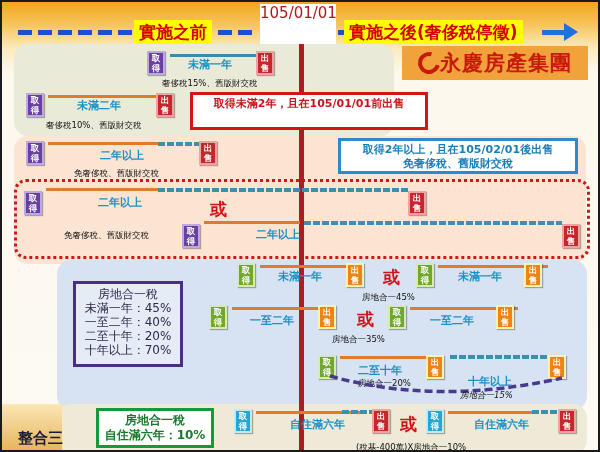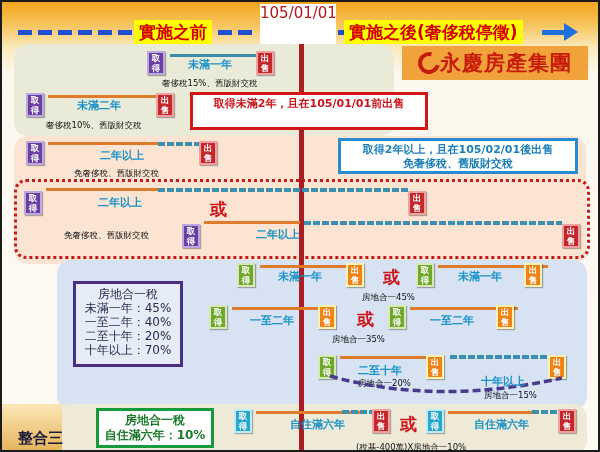--- a/index.html
+++ b/index.html
@@ -218,22 +218,22 @@
       <span>出</span>
       <span>售</span>
     </div>
   <div class="tag sell-orange" style="left:546px; top:353px;">
       <span>出</span>
       <span>售</span>
     </div>
   <svg class="curve" style="left:324px; top:370px;" width="240" height="30">
     <path d="M4 4 Q 110 34 236 6" stroke="#4a3a8e" stroke-width="3.5" stroke-dasharray="8 4" fill="none"></path>
   </svg>
-  <div class="dur" style="left:479px; top:372px;">十年以上</div>
-  <div class="note" style="left:482px; top:388px;">房地合一15%</div>
+  <div class="dur" style="left:466px; top:372px;">十年以上</div>
+  <div class="note" style="left:458px; top:388px;font-style:italic;">房地合一15%</div>
 
   <div class="bottom-left"></div>
   <div class="bottom-text" style="left:16px; top:427px;">整合三</div>
 
   <div class="self-box" style="left:94px; top:406px; width:118px; height:40px;">
     <div>房地合一稅</div>
     <div>自住滿六年：10%</div>
   </div>
 
   <div class="seg orange" style="left:254px; top:409px; width:104px;"></div>

